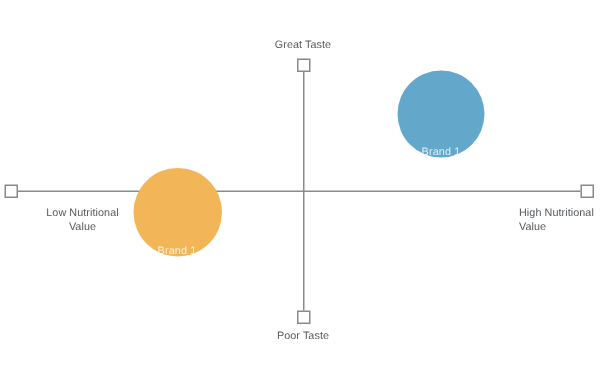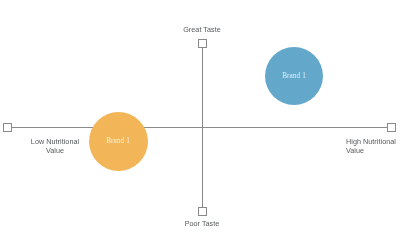--- a/index.html
+++ b/index.html
@@ -82,23 +82,22 @@
     left: 346px;
     top: 137px;
     width: 74px;
   }
 
   
   .bubble {
     position: absolute;
     border-radius: 50%;
     display: flex;
-    align-items: center;
+    align-items: flex-end;
     justify-content: center;
-    font-family: Liberation Serif, serif;
   }
   .bubble-label {
     color: #ffffff;
     opacity: 0.82;
     font-size: 7.2px;
     letter-spacing: 0.1px;
     user-select: none;
   }
 </style>
 </head>

